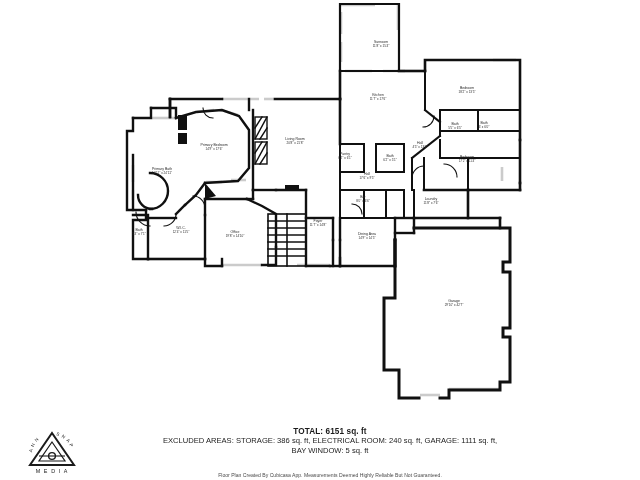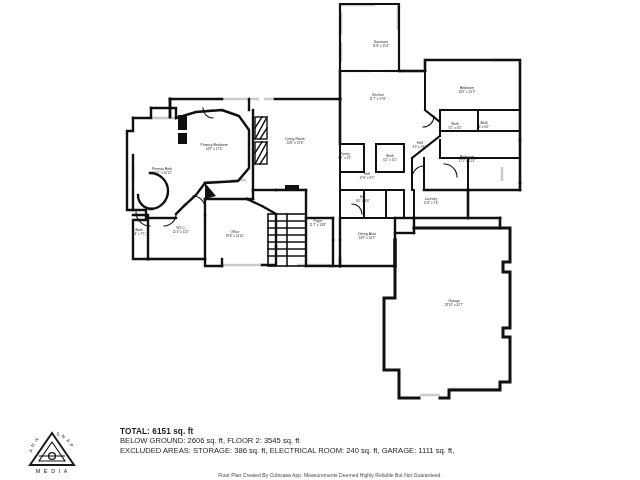--- a/index.html
+++ b/index.html
@@ -14,21 +14,21 @@
     position:absolute;left:0;top:0;width:640px;height:415px;
   }
   svg#floorplan{display:block;width:640px;height:415px;}
 
   
   #footer{
     position:absolute;left:0;top:415px;width:640px;height:65px;
   }
   #areas{
     position:absolute;left:120px;top:12px;width:420px;
-    color:#1b1b1b;
+    text-align:center;color:#1b1b1b;
     font-size:7.6px;line-height:9.4px;
   }
   #areas .total{font-weight:bold;font-size:8.2px;letter-spacing:.1px;}
   #disclaimer{
     position:absolute;left:120px;top:57px;width:420px;
     text-align:center;color:#4a4a4a;font-size:5.1px;line-height:6px;
   }
   
   #logo{position:absolute;left:26px;top:427px;width:52px;height:48px;}
   #logo svg{display:block;}
@@ -339,22 +339,22 @@
           <text x="454" y="302" font-size="3.5">Garage</text>
           <text x="454" y="306.2" font-size="3.1">29'10" x 42'7"</text>
         </g>
       </g>
 </svg>
 </div>
 
 <div id="footer">
   <div id="areas">
     <div class="total">TOTAL: 6151 sq. ft</div>
-    <div>BELOW GROUND: 2606 sq. ft, FLOOR 2: 3545 sq. ft</div>
     <div>EXCLUDED AREAS: STORAGE: 386 sq. ft, ELECTRICAL ROOM: 240 sq. ft, GARAGE: 1111 sq. ft,</div>
+    <div>BAY WINDOW: 5 sq. ft</div>
   </div>
   <div id="disclaimer">Floor Plan Created By Cubicasa App. Measurements Deemed Highly Reliable But Not Guaranteed.</div>
 </div>
 
 <div id="logo">
   <svg viewBox="0 0 52 48" xmlns="http://www.w3.org/2000/svg">
     <defs>
       <path id="arcL" d="M6 30 A20 20 0 0 1 26 8" fill="none"></path>
       <path id="arcR" d="M26 8 A20 20 0 0 1 46 30" fill="none"></path>
     </defs>

